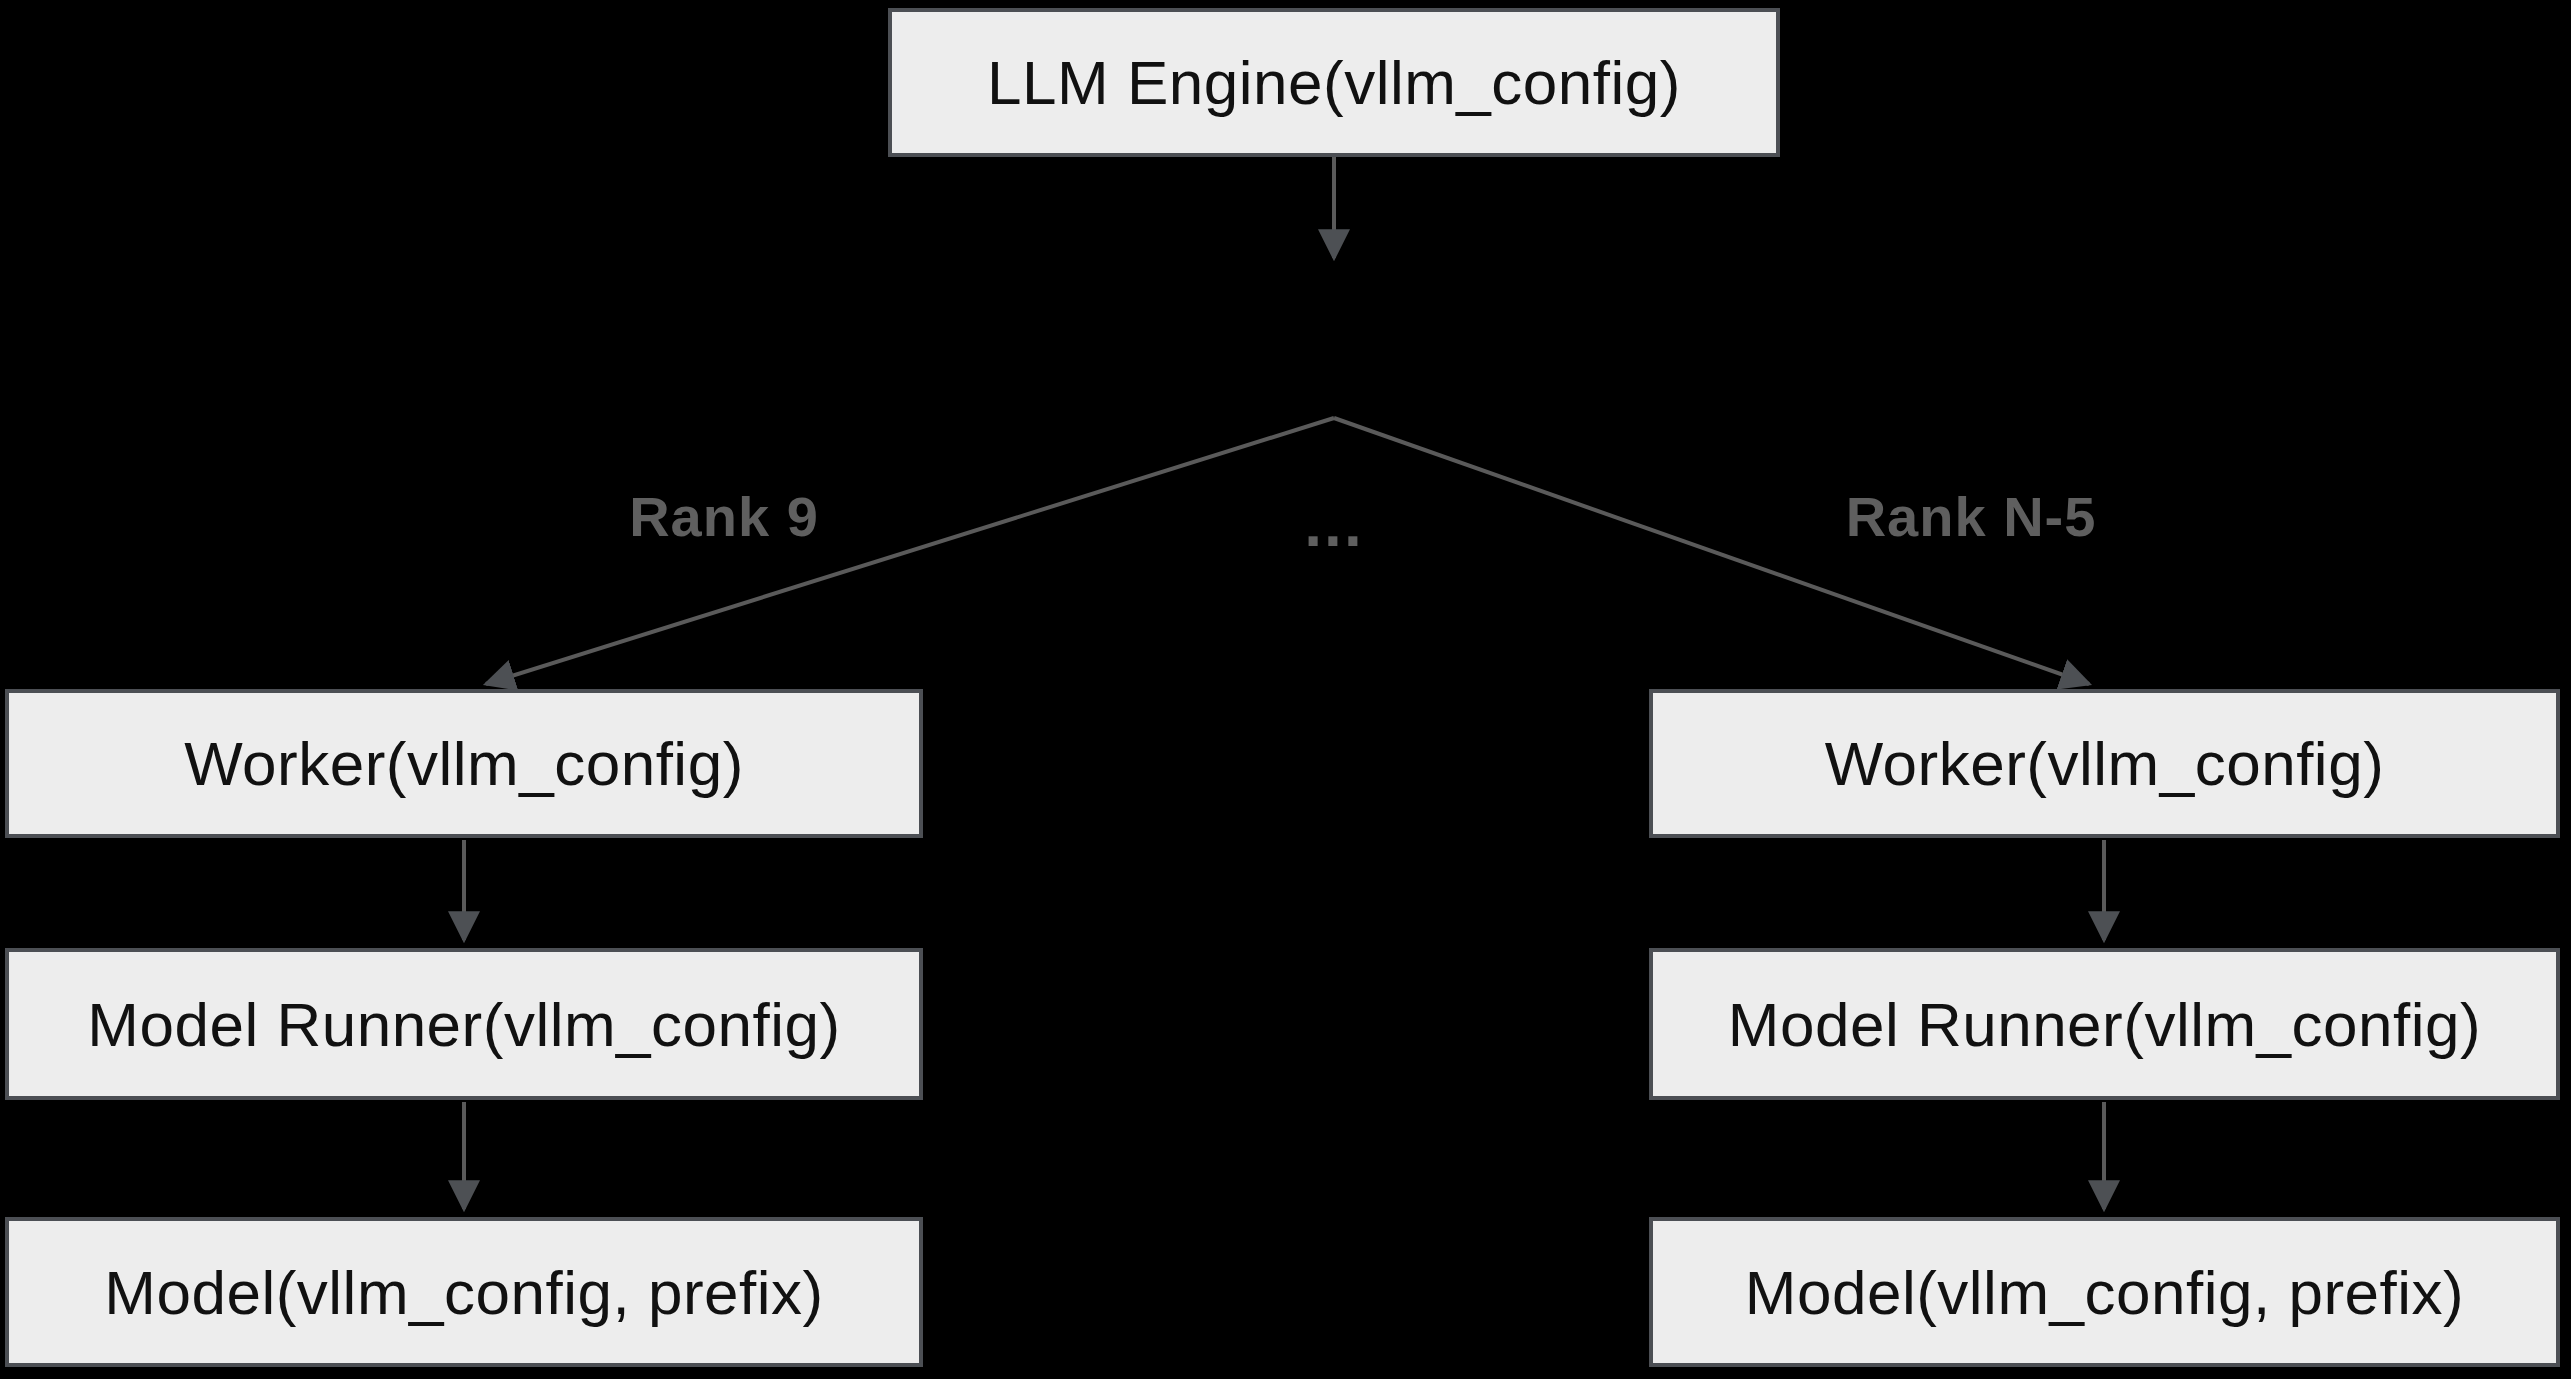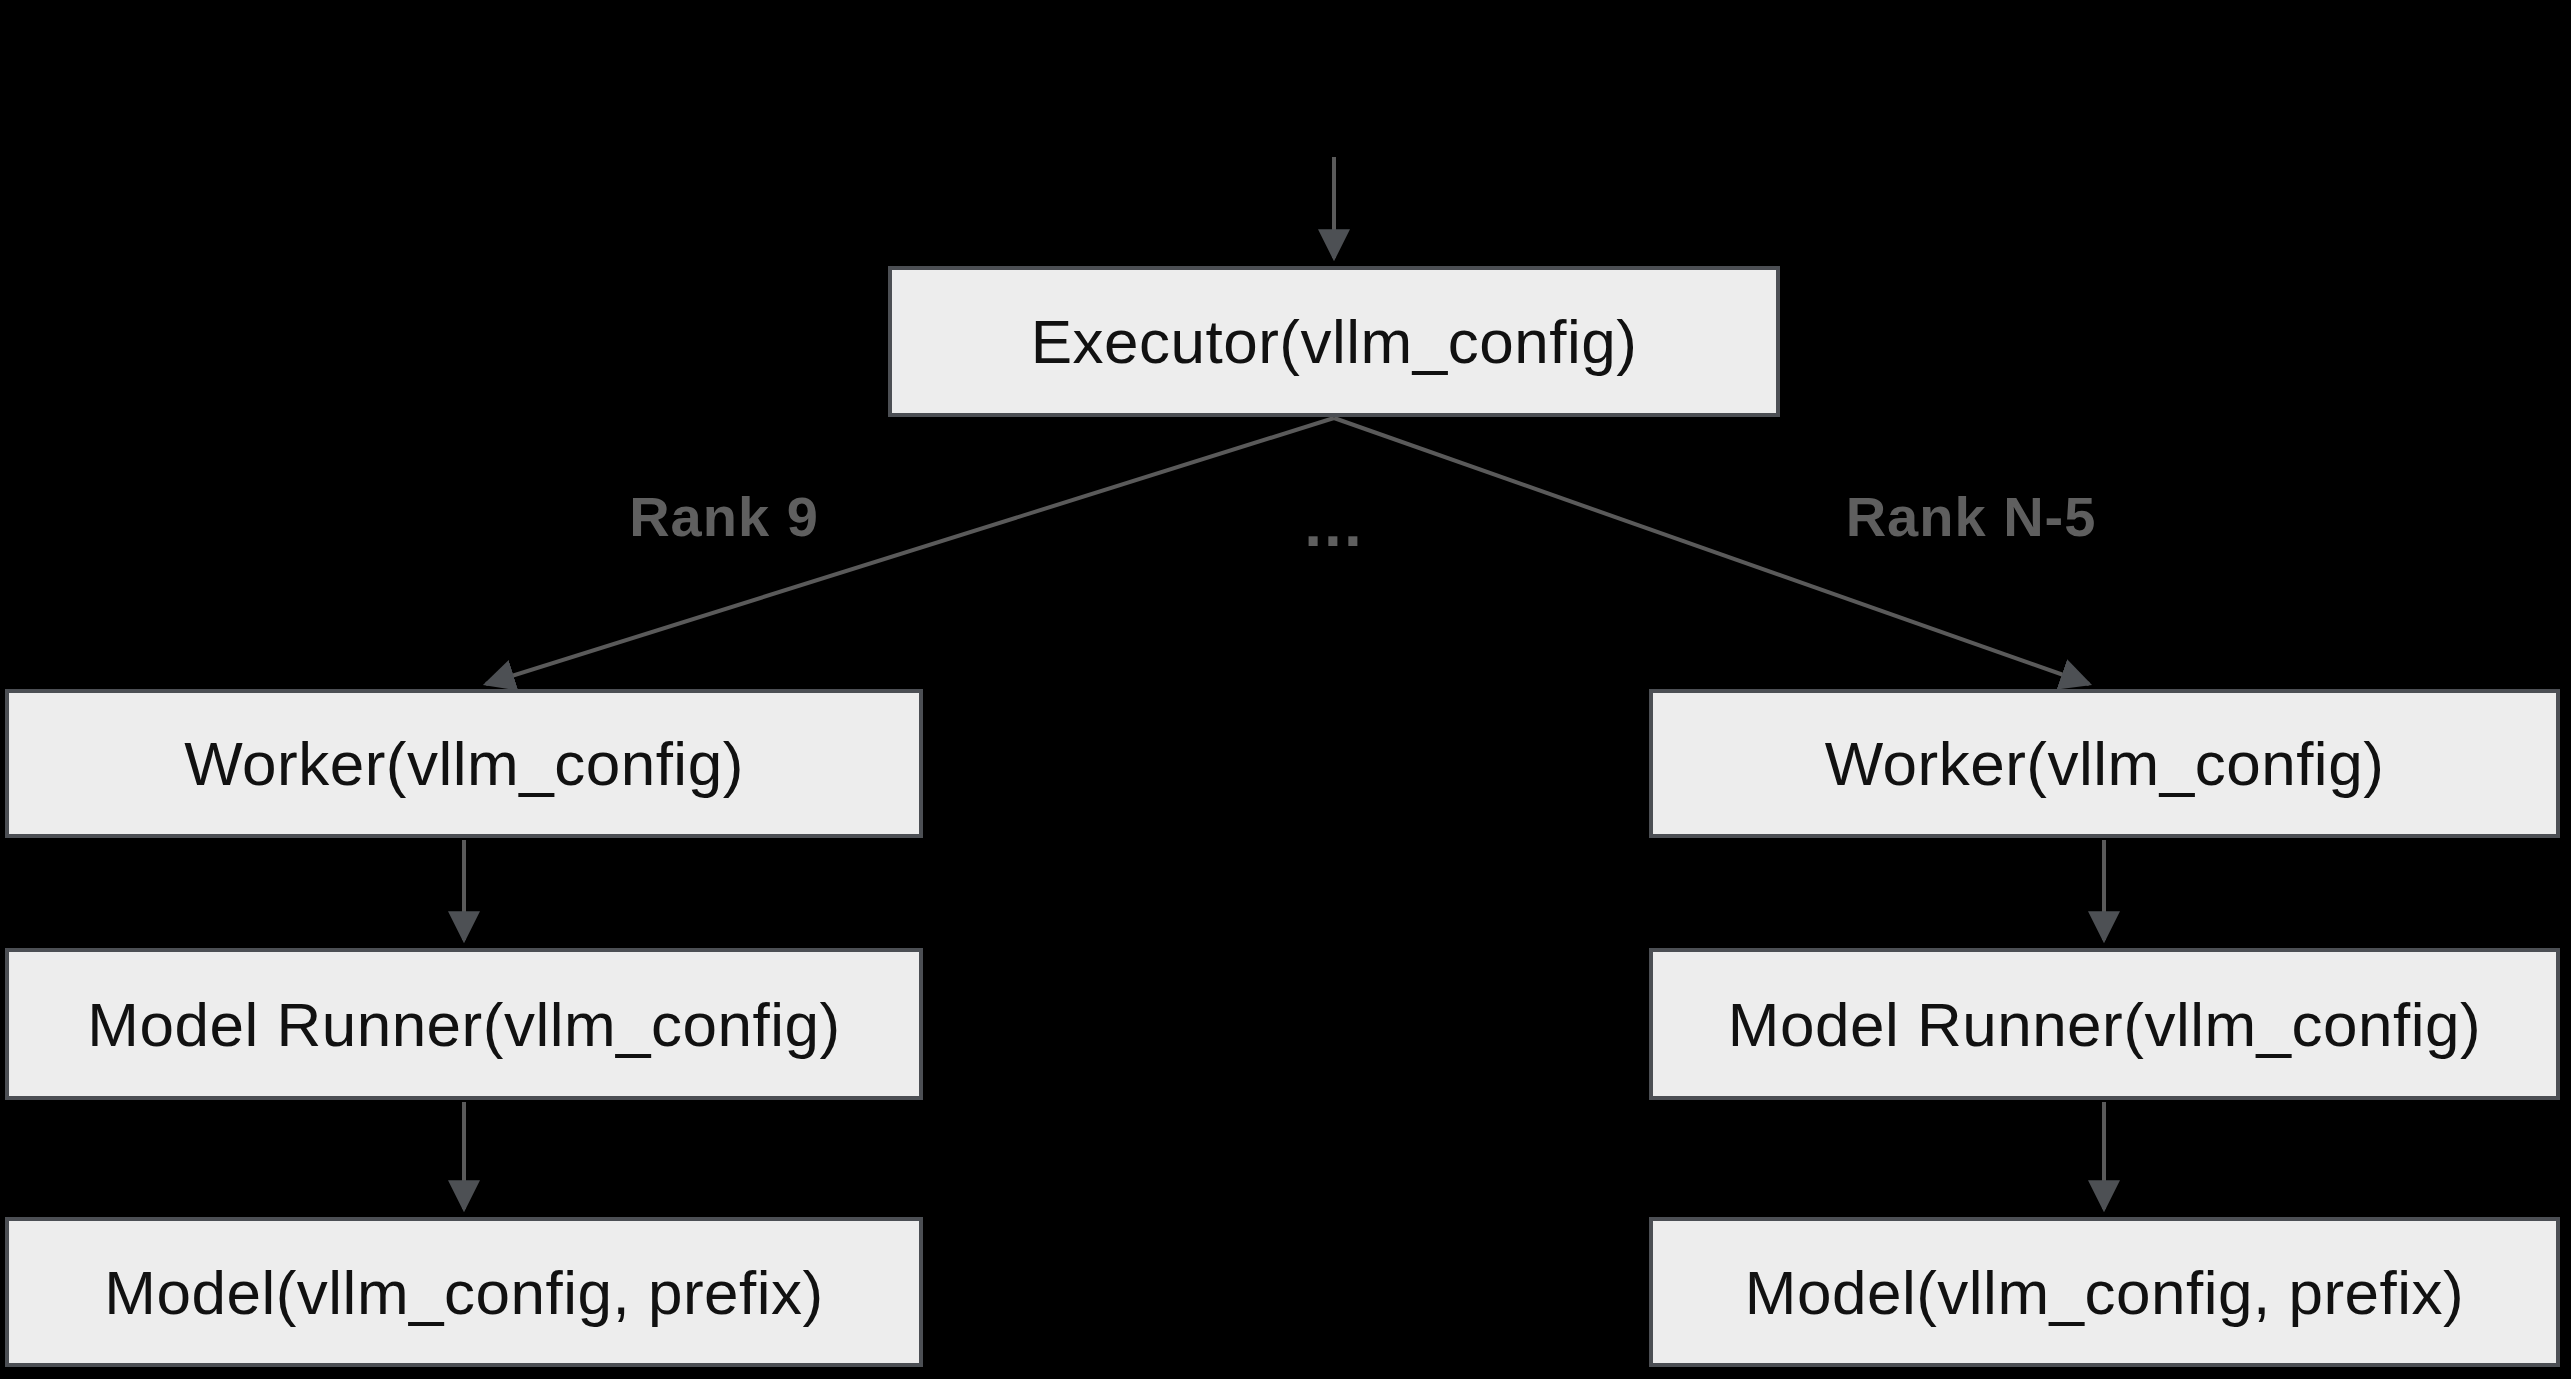--- a/index.html
+++ b/index.html
@@ -80,22 +80,22 @@
     </defs>
     <line x1="1334" y1="157" x2="1334" y2="258" marker-end="url(#arrow)"></line>
     <line x1="1334" y1="418" x2="486" y2="684" marker-end="url(#arrow)"></line>
     <line x1="1334" y1="418" x2="2089" y2="684" marker-end="url(#arrow)"></line>
     <line x1="464" y1="840" x2="464" y2="940" marker-end="url(#arrow)"></line>
     <line x1="464" y1="1102" x2="464" y2="1209" marker-end="url(#arrow)"></line>
     <line x1="2104" y1="840" x2="2104" y2="940" marker-end="url(#arrow)"></line>
     <line x1="2104" y1="1102" x2="2104" y2="1209" marker-end="url(#arrow)"></line>
   </svg>
 
+  <div class="node node-engine">LLM Engine(vllm_config)</div>
 
-  <div class="node node-executor">Executor(vllm_config)</div>
 
   <div class="node node-worker-left">Worker(vllm_config)</div>
 
   <div class="node node-runner-left">Model Runner(vllm_config)</div>
 
   <div class="node node-model-left">Model(vllm_config, prefix)</div>
 
   <div class="node node-worker-right">Worker(vllm_config)</div>
 
   <div class="node node-runner-right">Model Runner(vllm_config)</div>

